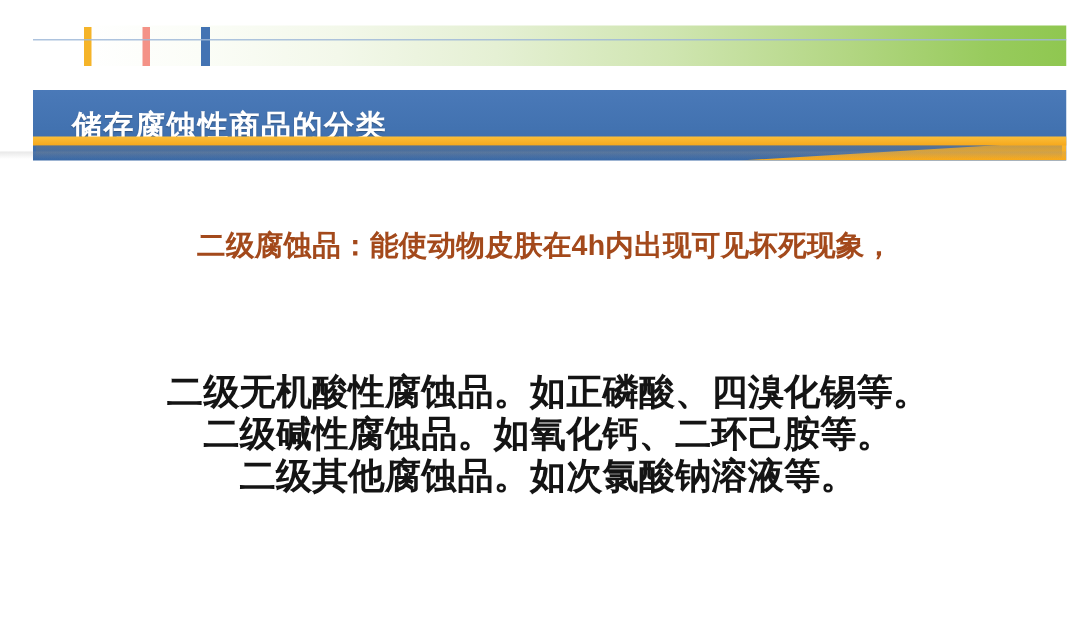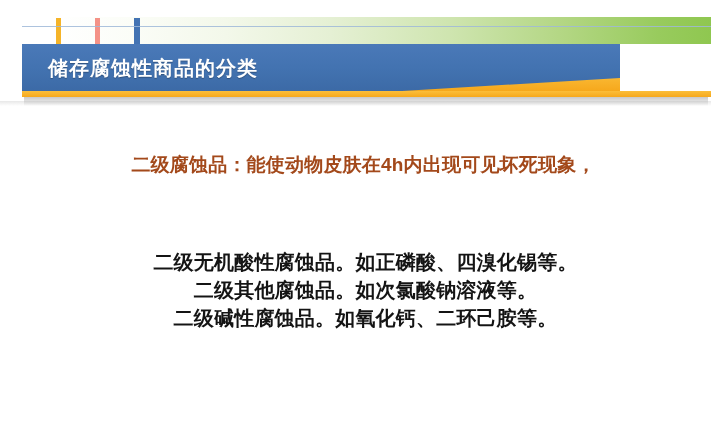--- a/index.html
+++ b/index.html
@@ -64,22 +64,22 @@
     height: 26px;
   }
   .tick-orange { left: 56px;  background: #f5b429; }
   .tick-pink   { left: 95px;  background: #f49287; }
   .tick-blue   { left: 134px; background: #4373b3; width: 6px; }
 
   
   .titlebar {
     position: absolute;
     left: 22px;
-    top: 44px;
-    width: 598px;
+    top: 60px;
+    width: 689px;
     height: 47px;
     background: linear-gradient(to bottom, #4a79b8 0%, #4272b0 55%, #3c6aa6 100%);
     overflow: hidden;
   }
   
   .titlebar-wedge {
     position: absolute;
     right: 0;
     bottom: 0;
     width: 240px;
@@ -144,21 +144,21 @@
   .list {
     position: absolute;
     left: 0;
     top: 248px;
     width: 711px;
     text-align: center;
   }
   .list-item {
     display: block;
     color: #141414;
-    font-size: 20px;
+    font-size: 24px;
     font-weight: bold;
     line-height: 28px;
     white-space: nowrap;
     letter-spacing: .2px;
     padding-left: 20px;
   }
 </style>
 </head>
 <body>
 
@@ -179,17 +179,17 @@
   <div class="underline"></div>
   <div class="underline-shadow"></div>
   <div class="underline-shadow2"></div>
 
   <div class="lead">
     <span class="lead-line">二级腐蚀品：能使动物皮肤在4h内出现可见坏死现象，</span>
   </div>
 
   <div class="list">
     <span class="list-item">二级无机酸性腐蚀品。如正磷酸、四溴化锡等。</span>
+    <span class="list-item">二级碱性腐蚀品。如氧化钙、二环己胺等。</span>
     <span class="list-item">二级其他腐蚀品。如次氯酸钠溶液等。</span>
-    <span class="list-item">二级碱性腐蚀品。如氧化钙、二环己胺等。</span>
   </div>
 
 </div>
 
 </body></html>

